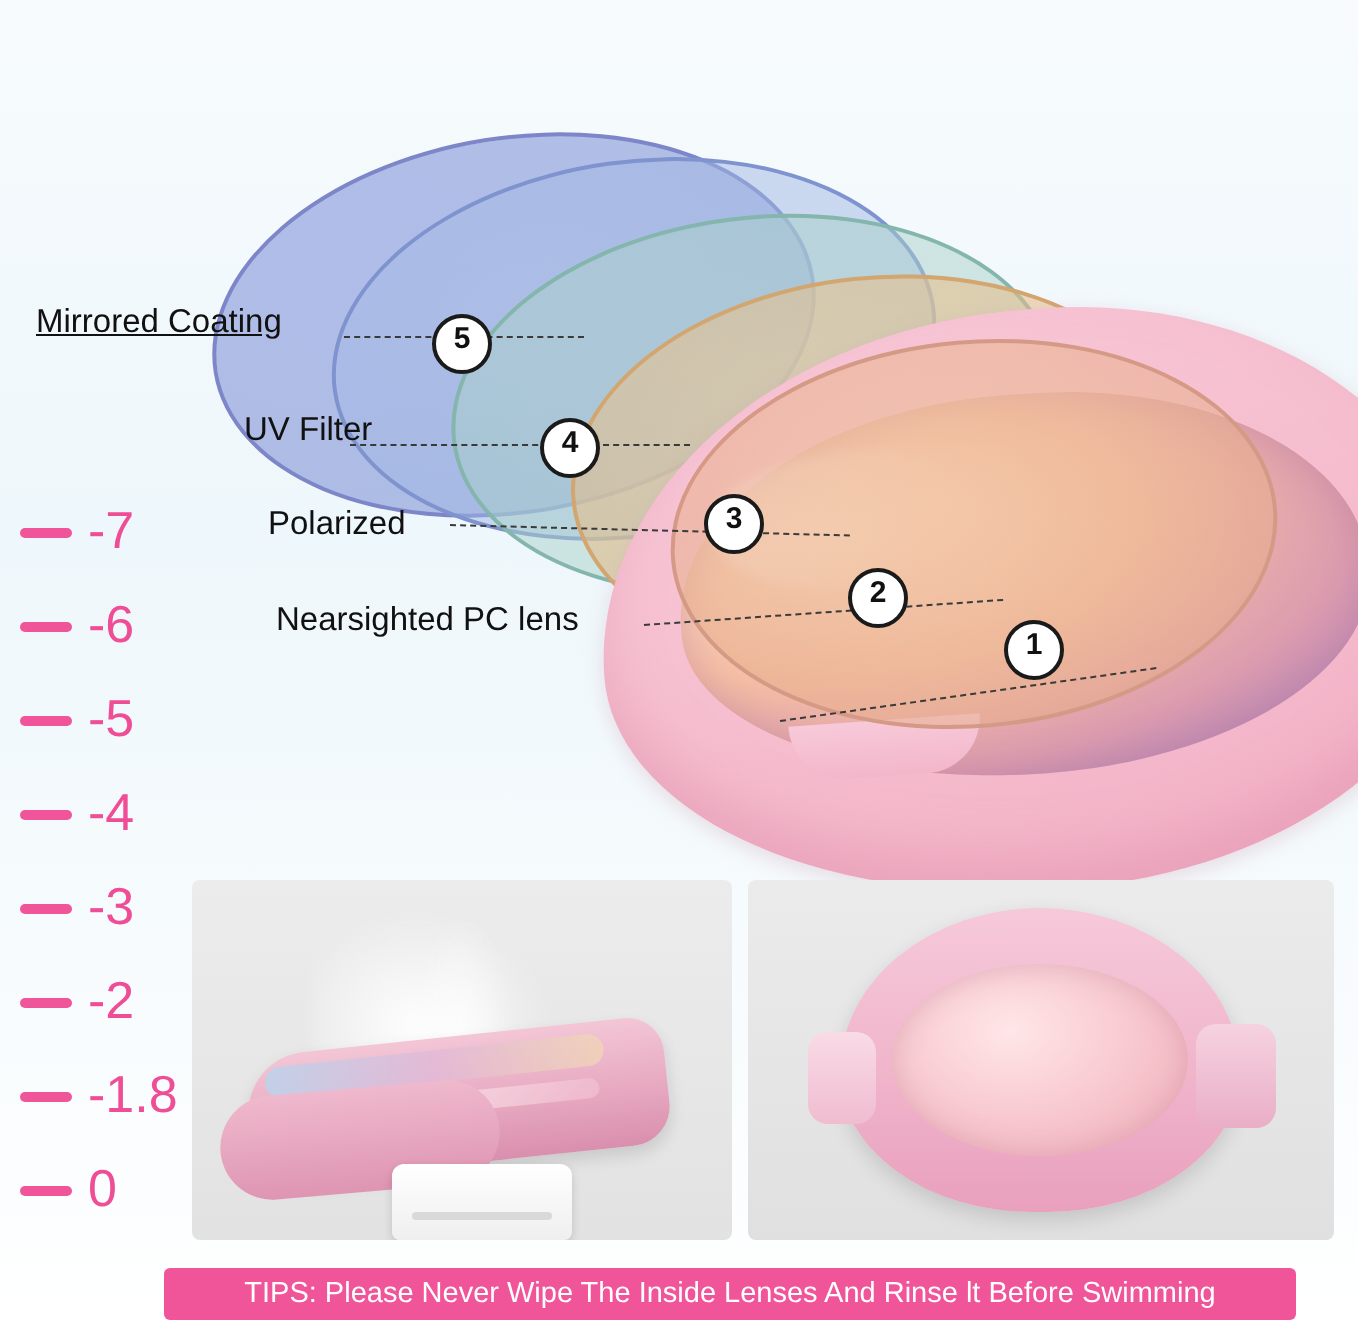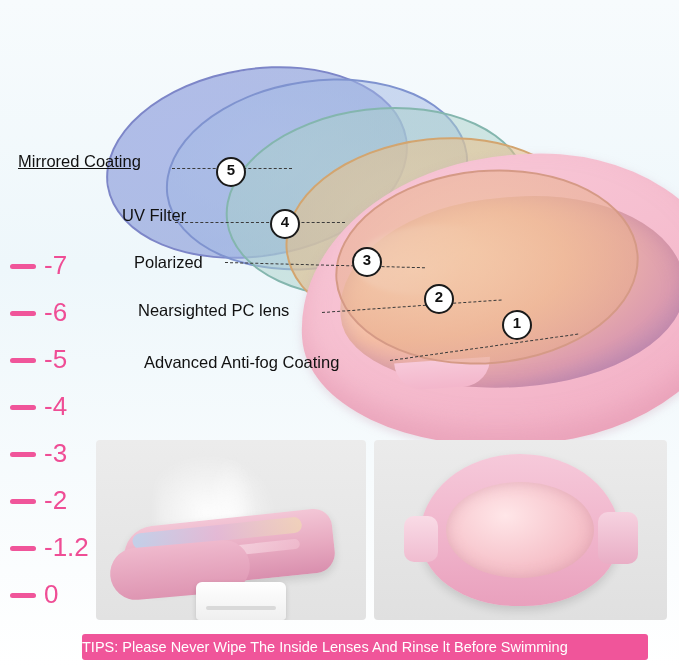--- a/index.html
+++ b/index.html
@@ -163,21 +163,21 @@
   }
   .goggle-top .clip-r{
     position:absolute;right:-18px;top:58px;width:40px;height:52px;border-radius:10px;
     background:linear-gradient(180deg,#f6d2e0,#e9aec6);
   }
 
   
   .tips{
     position:absolute;left:82px;top:634px;width:566px;height:26px;
     background:#f0559a;border-radius:3px;color:#ffffff;
-    font-size:14.5px;line-height:26px;white-space:nowrap;
+    font-size:14.5px;text-align:center;line-height:26px;white-space:nowrap;
   }
 </style>
 </head>
 <body>
 
 <div id="stage">
 
 
   <div class="scale">
     <div class="row">
@@ -199,21 +199,21 @@
     <div class="row">
       <div class="dash"></div>
       <div class="num">-3</div>
     </div>
     <div class="row">
       <div class="dash"></div>
       <div class="num">-2</div>
     </div>
     <div class="row">
       <div class="dash"></div>
-      <div class="num">-1.2</div>
+      <div class="num">-1.8</div>
     </div>
     <div class="row">
       <div class="dash"></div>
       <div class="num">0</div>
     </div>
   </div>
 
   <div class="art">
     <div class="ellipse l5"></div>
     <div class="ellipse l4"></div>
@@ -240,21 +240,20 @@
   <div class="bullet" style="left:216px;top:157px;">5</div>
   <div class="bullet" style="left:270px;top:209px;">4</div>
   <div class="bullet" style="left:352px;top:247px;">3</div>
   <div class="bullet" style="left:424px;top:284px;">2</div>
   <div class="bullet" style="left:502px;top:310px;">1</div>
 
   <div class="label" style="left:18px;top:152px;text-decoration:underline;">Mirrored Coating</div>
   <div class="label" style="left:84px;top:206px;margin-left:38px;">UV Filter</div>
   <div class="label" style="left:134px;top:253px;">Polarized</div>
   <div class="label" style="left:138px;top:301px;">Nearsighted PC lens</div>
-  <div class="label" style="left:144px;top:353px;">Advanced Anti-fog Coating</div>
 
   <div class="card card-left">
     <div class="smoke"></div>
     <div class="smoke2"></div>
     <div class="goggle-flat">
       <div class="sheen"></div>
       <div class="sheen2"></div>
     </div>
     <div class="cup"></div>
     <div class="burner">

